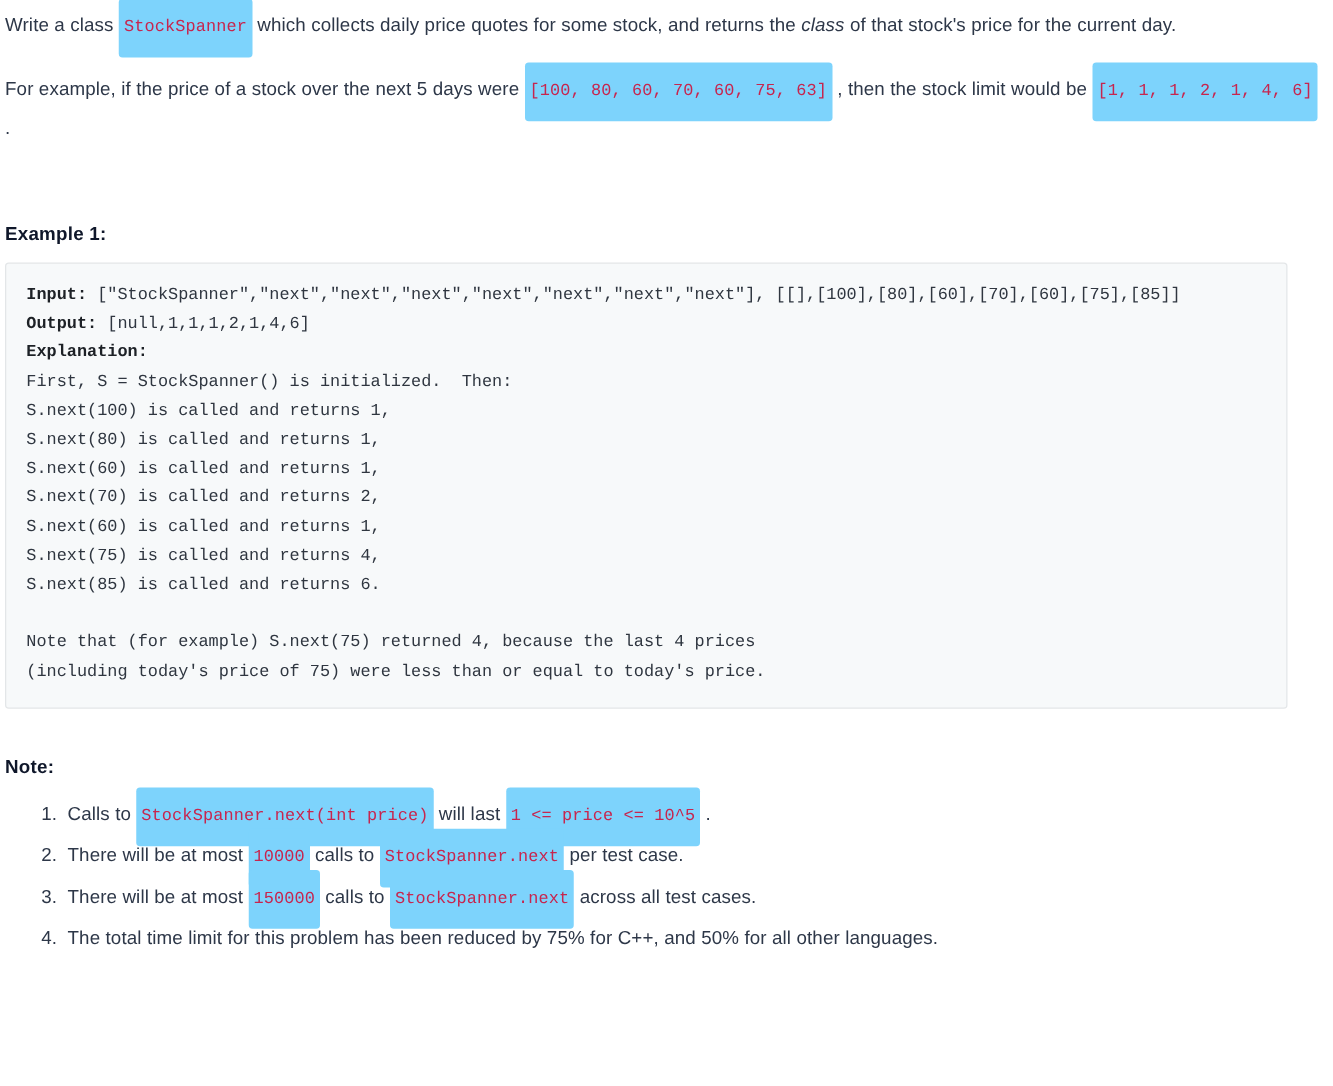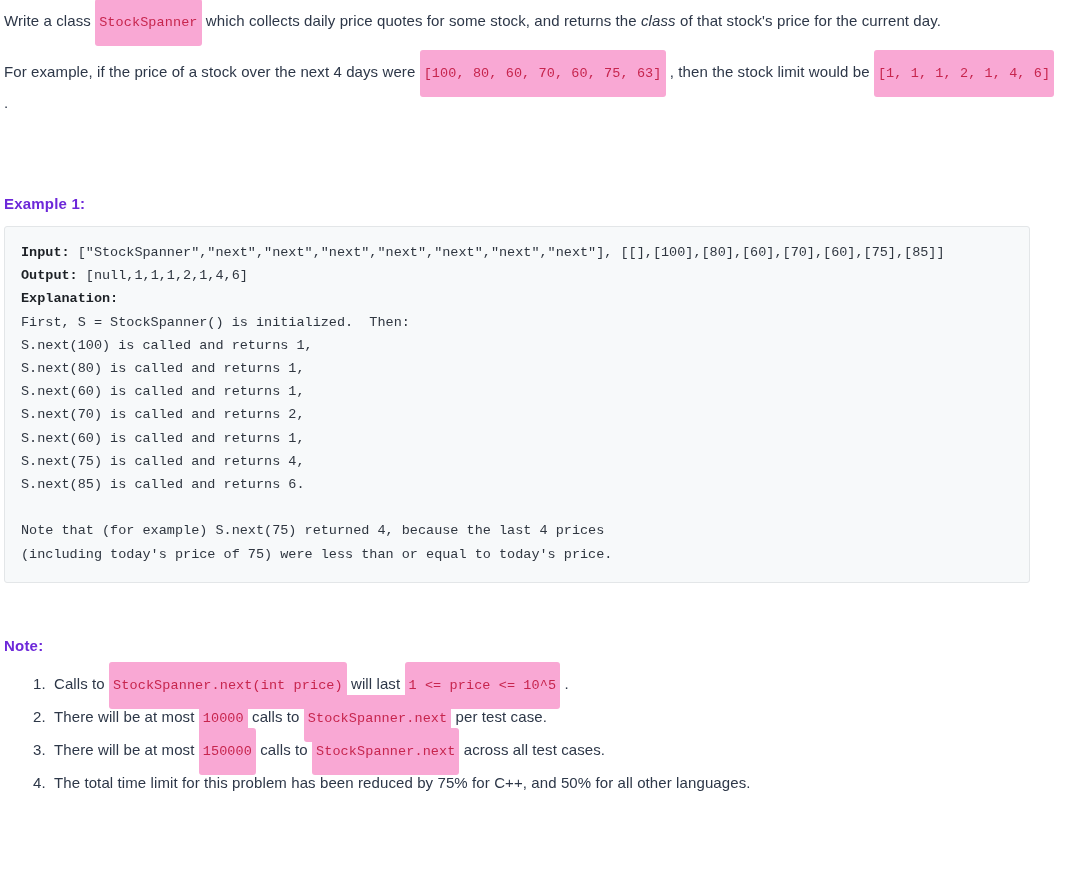--- a/index.html
+++ b/index.html
@@ -29,31 +29,31 @@
     letter-spacing: 0.1px;
   }
   p.para.first { margin-top: 2px; }
 
   em { font-style: italic; }
 
   code.inline {
     font-family: "Liberation Mono", monospace;
     font-size: 13.5px;
     color: #c7254e;
-    background: #f9a8d4;
+    background: #7dd3fc;
     padding: 16px 4px;
     border-radius: 3px;
     white-space: pre-wrap;
   }
 
   h3.section-title {
     font-size: 15px;
     font-weight: bold;
-    color: #6d28d9;
-    margin: 16px 0 14px 0;
+    color: #0f172a;
+    margin: 0 0 14px 0;
     letter-spacing: 0.2px;
   }
 
   .gap-before-example { height: 42px; }
   .gap-before-note { height: 38px; }
 
   pre.codeblock {
     margin: 0;
     background: #f7f9fa;
     border: 1px solid #e3e6e8;
@@ -82,21 +82,21 @@
   }
 </style>
 </head>
 <body>
 
 <div class="page">
 
   <p class="para first"><span>Write a class </span><code class="inline">StockSpanner</code><span> which collects daily price quotes for some stock, and returns the </span><em>class</em><span> of that stock's price for the current day.</span></p>
 
 
-  <p class="para"><span>For example, if the price of a stock over the next 4 days were </span><code class="inline">[100, 80, 60, 70, 60, 75, 63]</code><span> , then the stock limit would be </span><code class="inline">[1, 1, 1, 2, 1, 4, 6]</code><span> .</span></p>
+  <p class="para"><span>For example, if the price of a stock over the next 5 days were </span><code class="inline">[100, 80, 60, 70, 60, 75, 63]</code><span> , then the stock limit would be </span><code class="inline">[1, 1, 1, 2, 1, 4, 6]</code><span> .</span></p>
 
   <div class="gap-before-example"></div>
 
   <h3 class="section-title">Example 1:</h3>
 
   <pre class="codeblock"><b>Input:</b><span> ["StockSpanner","next","next","next","next","next","next","next"], [[],[100],[80],[60],[70],[60],[75],[85]]</span>
 <b>Output:</b><span> [null,1,1,1,2,1,4,6]</span>
 <b>Explanation:</b>
 <span>First, S = StockSpanner() is initialized.  Then:
 S.next(100) is called and returns 1,

